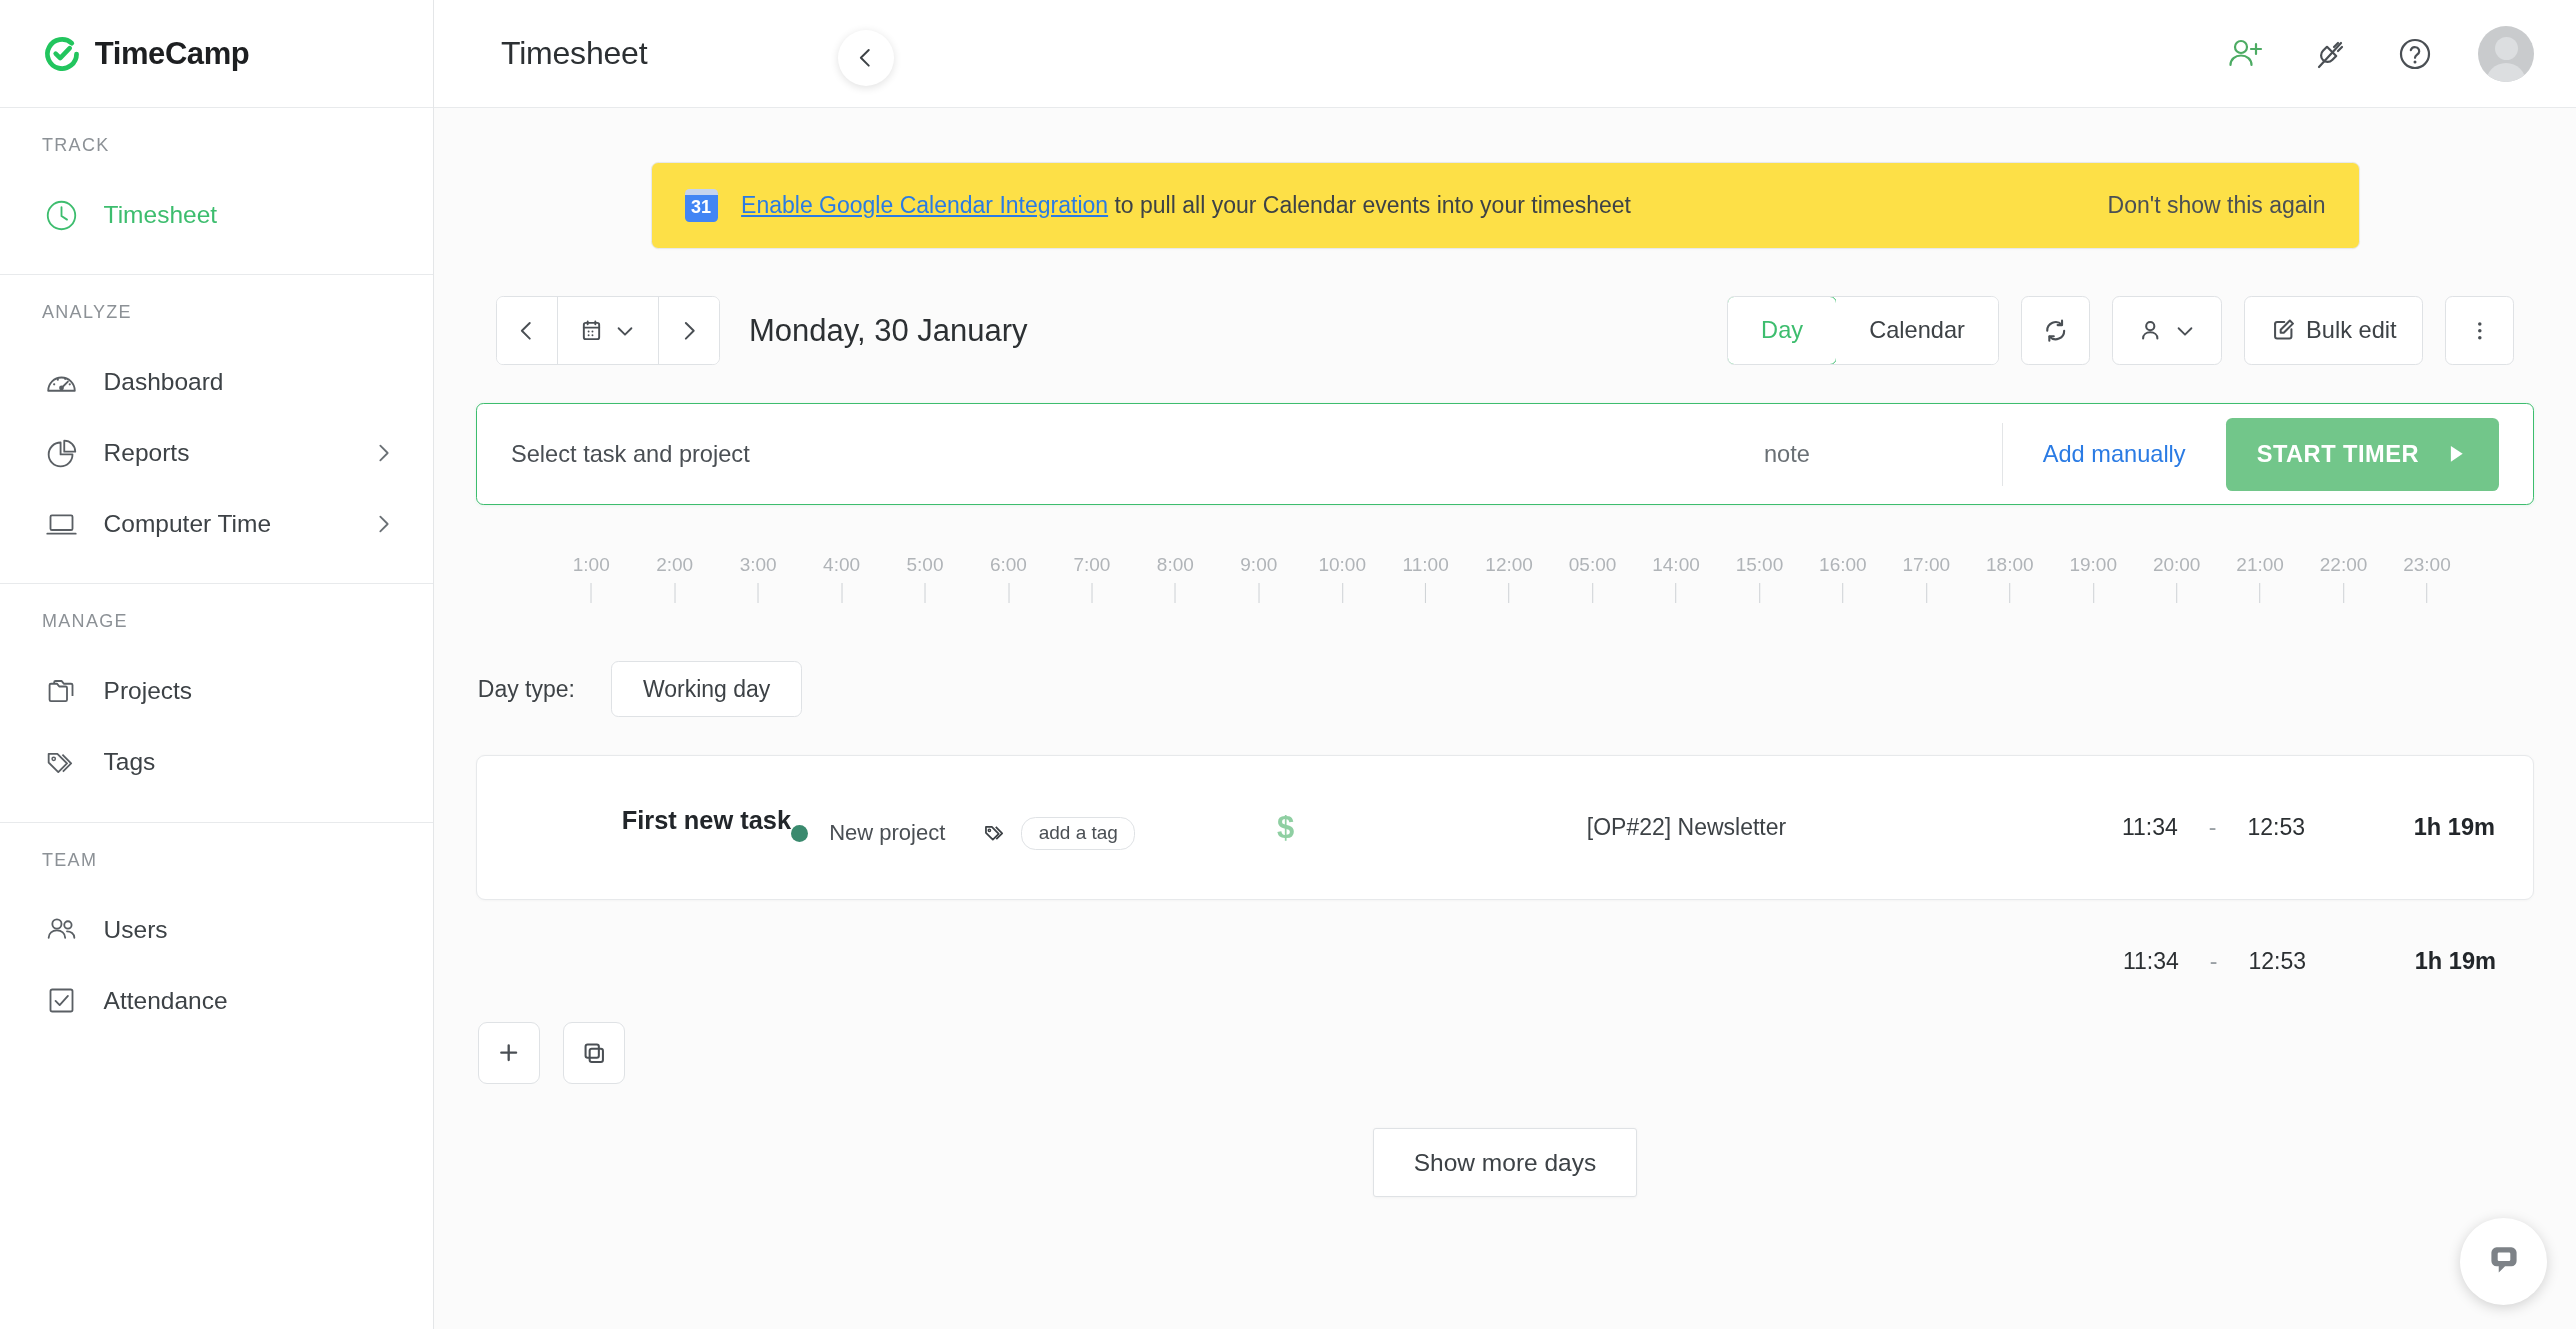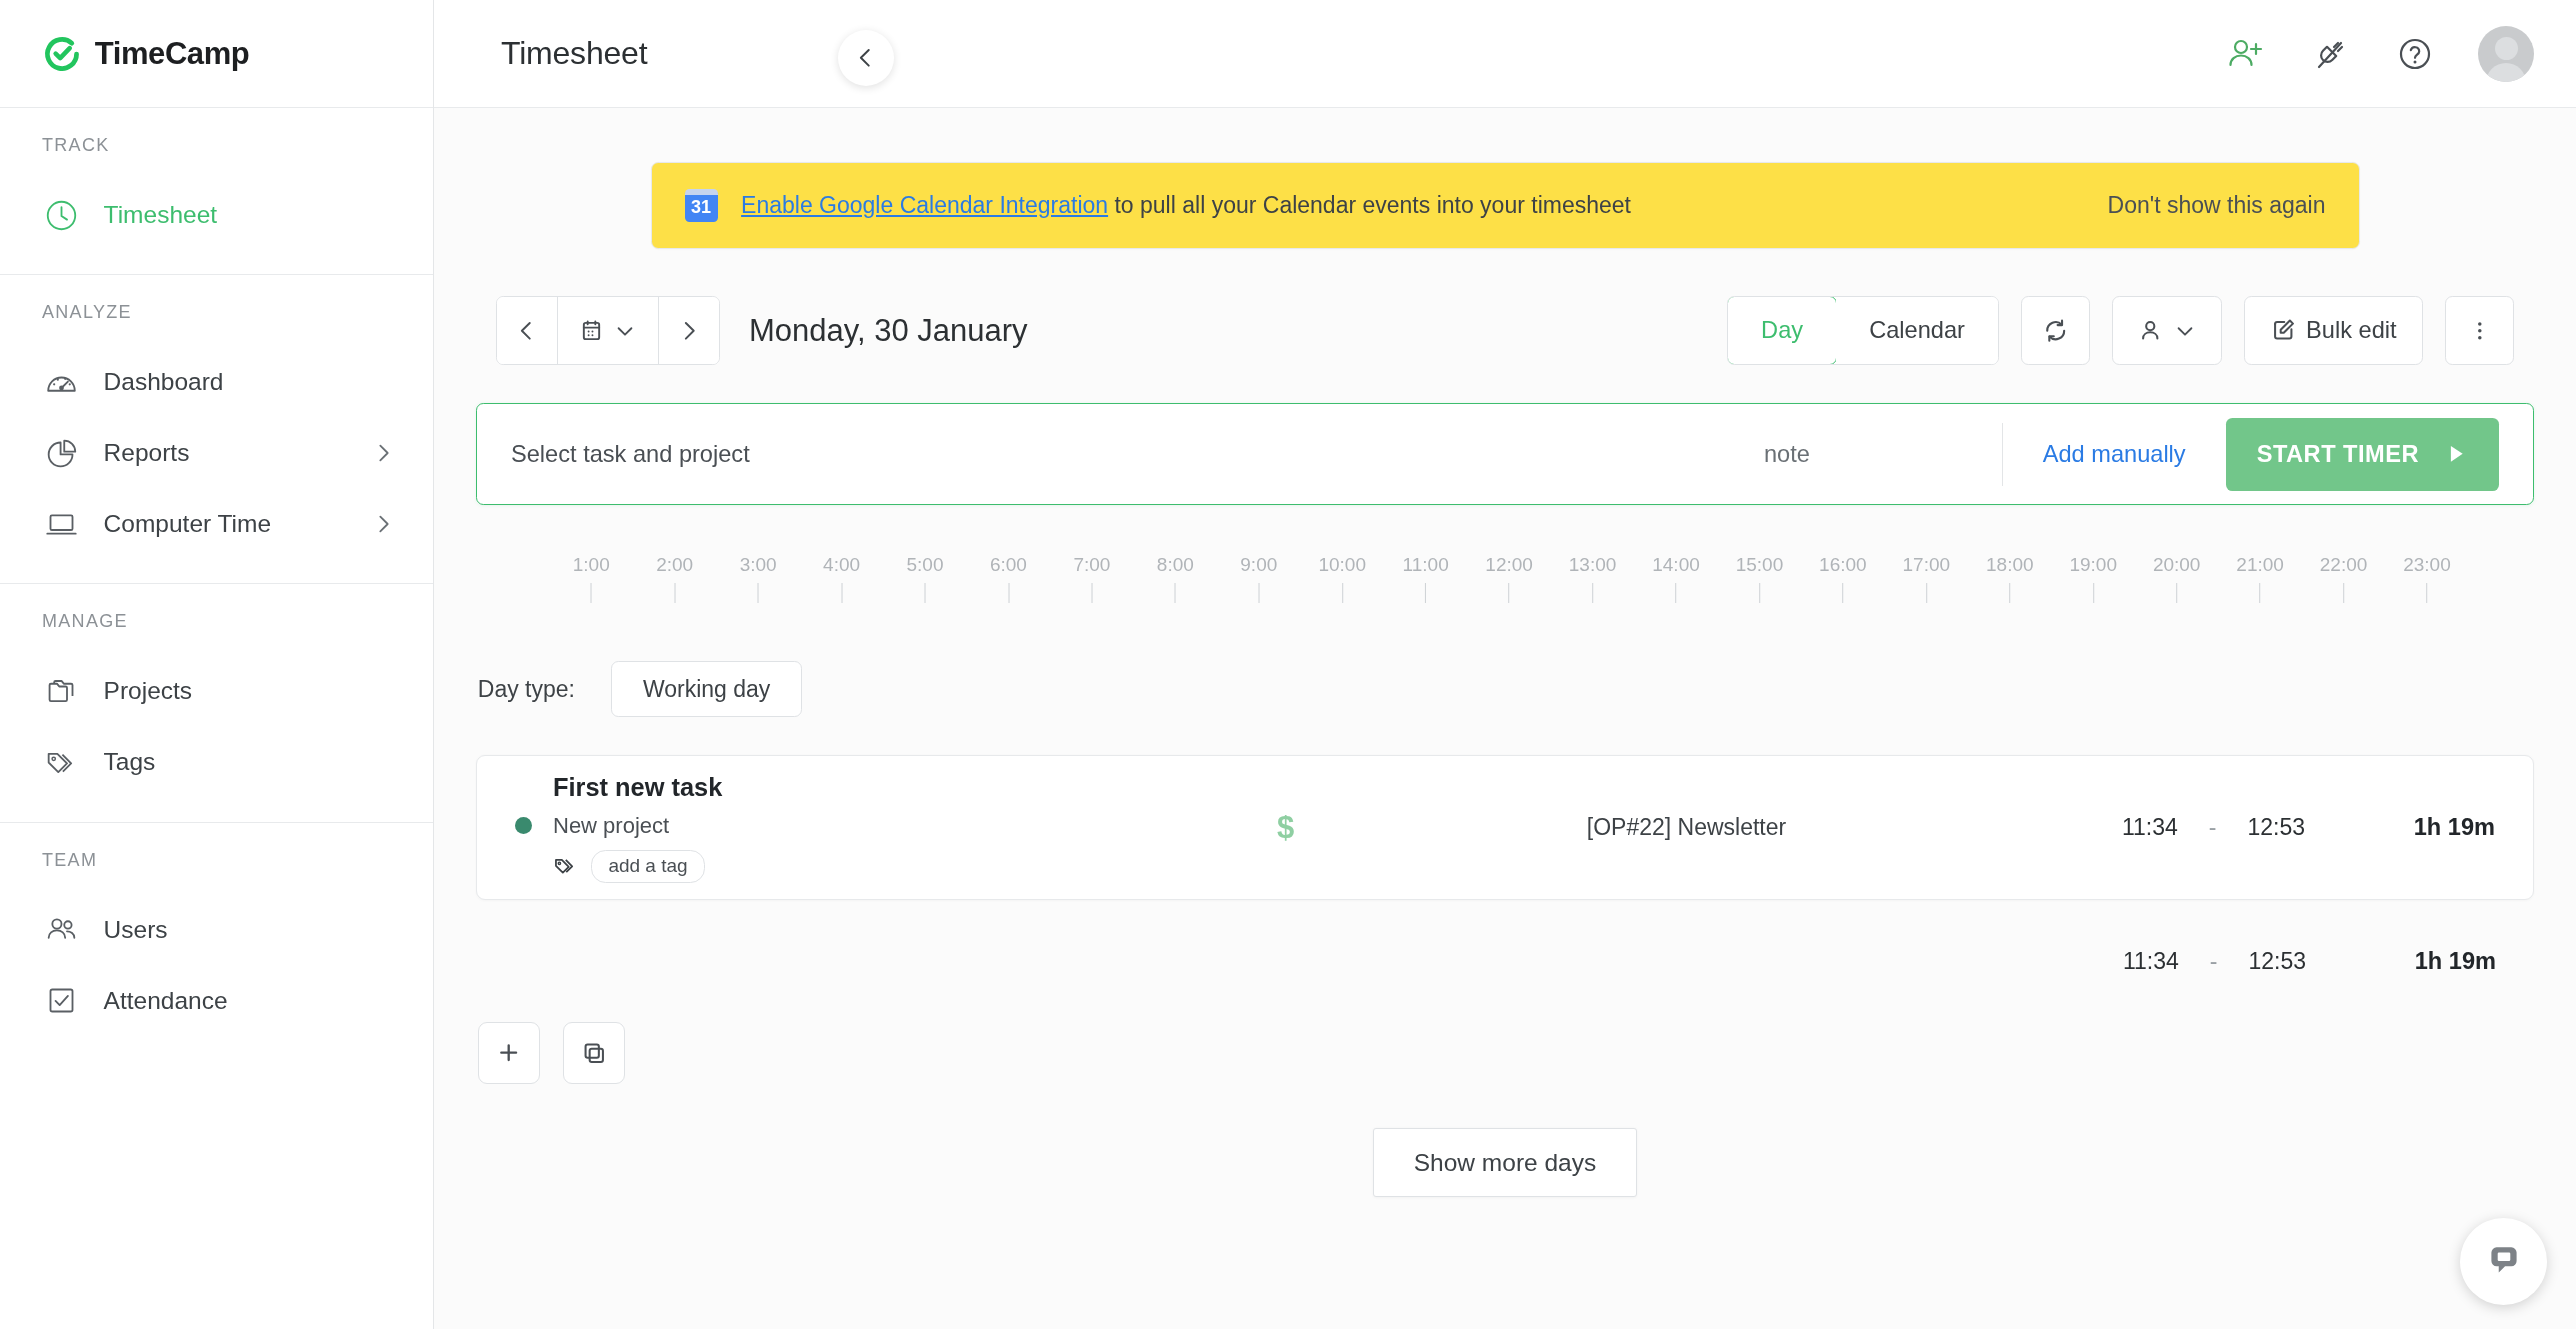--- a/index.html
+++ b/index.html
@@ -175,21 +175,21 @@
   }
   .daytype-value { font-size: 23px; color: #3d4246; }
 
   
   .entry {
     margin-top: 38px; height: 145px; background: #ffffff;
     border: 0.9px solid #e7e9eb; border-radius: 9px;
     display: flex; align-items: center; padding: 0 38px;
     box-shadow: 0 0.9px 2.7px rgba(0,0,0,0.03);
   }
-  .entry-left { width: 689px; display: flex; flex-direction: column; justify-content: center; }
+  .entry-left { width: 689px; display: flex; justify-content: center; }
   .entry-title { font-size: 25.4px; color: #22262a; font-weight: 700; margin-left: 38px; }
   .entry-proj-row { display: flex; align-items: center; margin-top: 11px; }
   .proj-dot { width: 17px; height: 17px; border-radius: 50%; background: #3a8a6e; flex: 0 0 17px; }
   .entry-proj { font-size: 22px; color: #4a4f54; margin-left: 21px; }
   .entry-tag-row { display: flex; align-items: center; margin-top: 11px; margin-left: 38px; gap: 14.5px; }
   .tag-pill {
     border: 0.9px solid #dfe2e5; border-radius: 14.5px; padding: 4.5px 16.3px;
     font-size: 19px; color: #4a4f54; background: #ffffff; cursor: pointer;
   }
   .entry-money { width: 163px; text-align: center; font-size: 31px; color: #8fcfa2; font-weight: 700; cursor: pointer; }
@@ -524,21 +524,21 @@
           </div>
           <div class="tick" style="left: 46.1455%;">
             <div class="tick-label">11:00</div>
             <div class="tick-mark"></div>
           </div>
           <div class="tick" style="left: 50.2%;">
             <div class="tick-label">12:00</div>
             <div class="tick-mark"></div>
           </div>
           <div class="tick" style="left: 54.2545%;">
-            <div class="tick-label">13:00</div>
+            <div class="tick-label">05:00</div>
             <div class="tick-mark"></div>
           </div>
           <div class="tick" style="left: 58.3091%;">
             <div class="tick-label">14:00</div>
             <div class="tick-mark"></div>
           </div>
           <div class="tick" style="left: 62.3636%;">
             <div class="tick-label">15:00</div>
             <div class="tick-mark"></div>
           </div>

